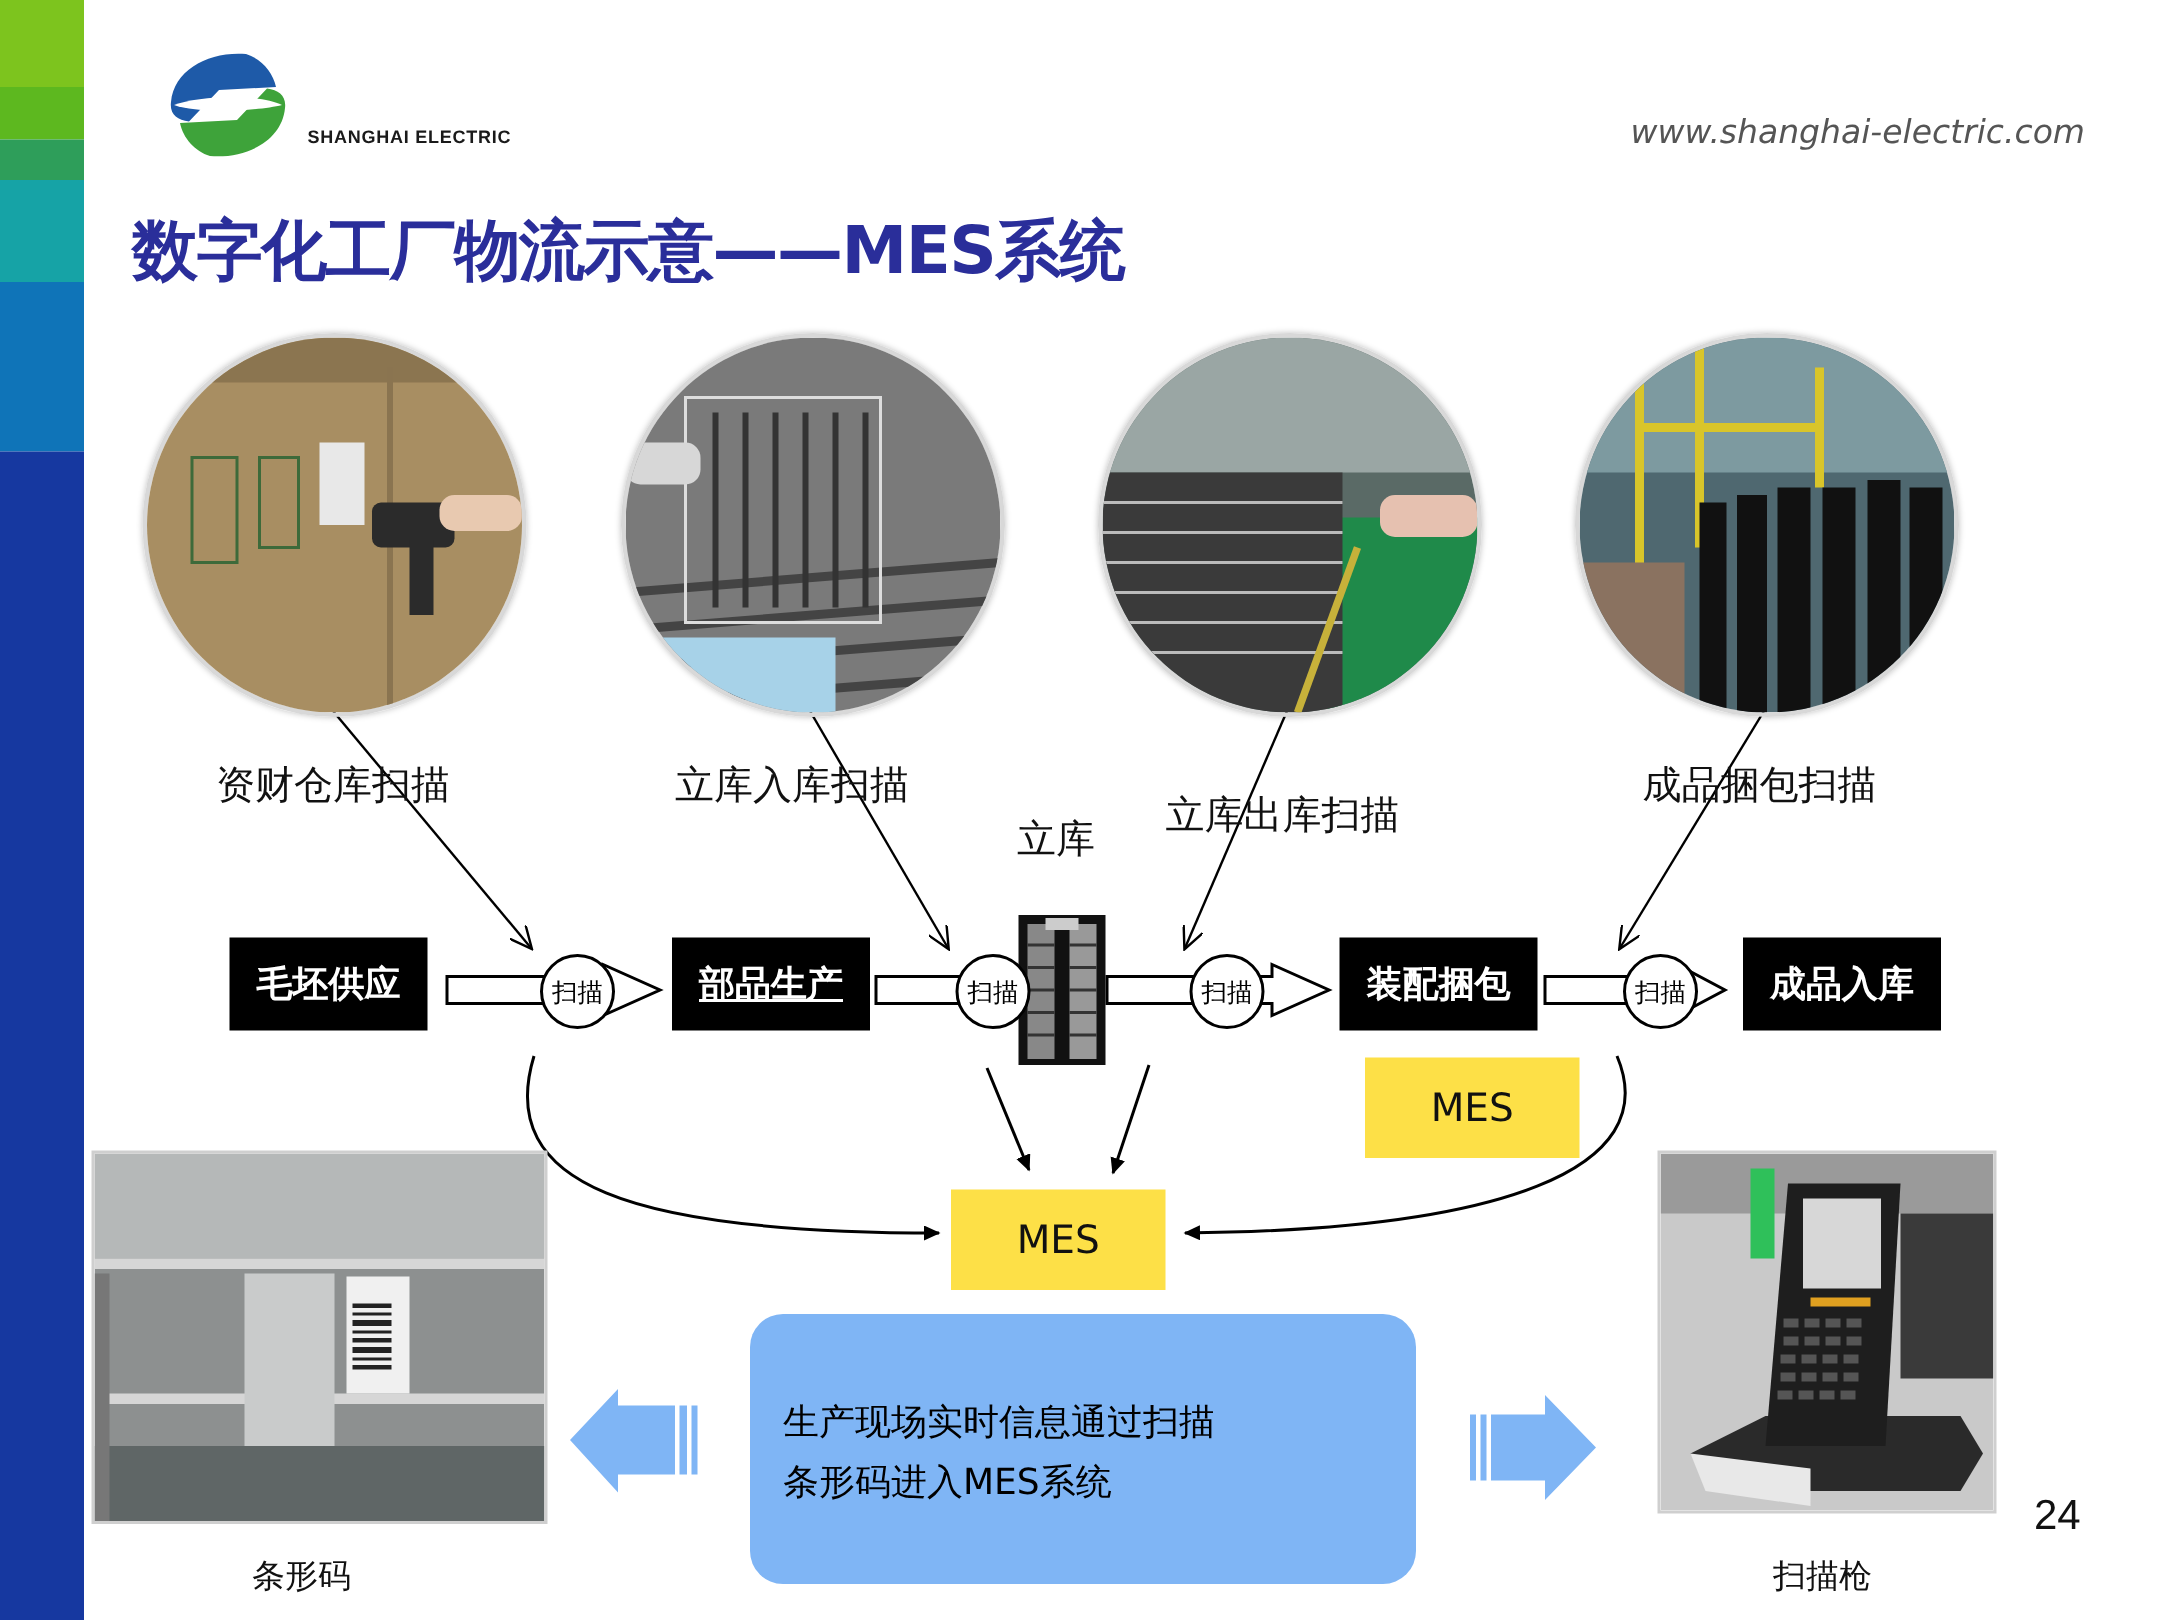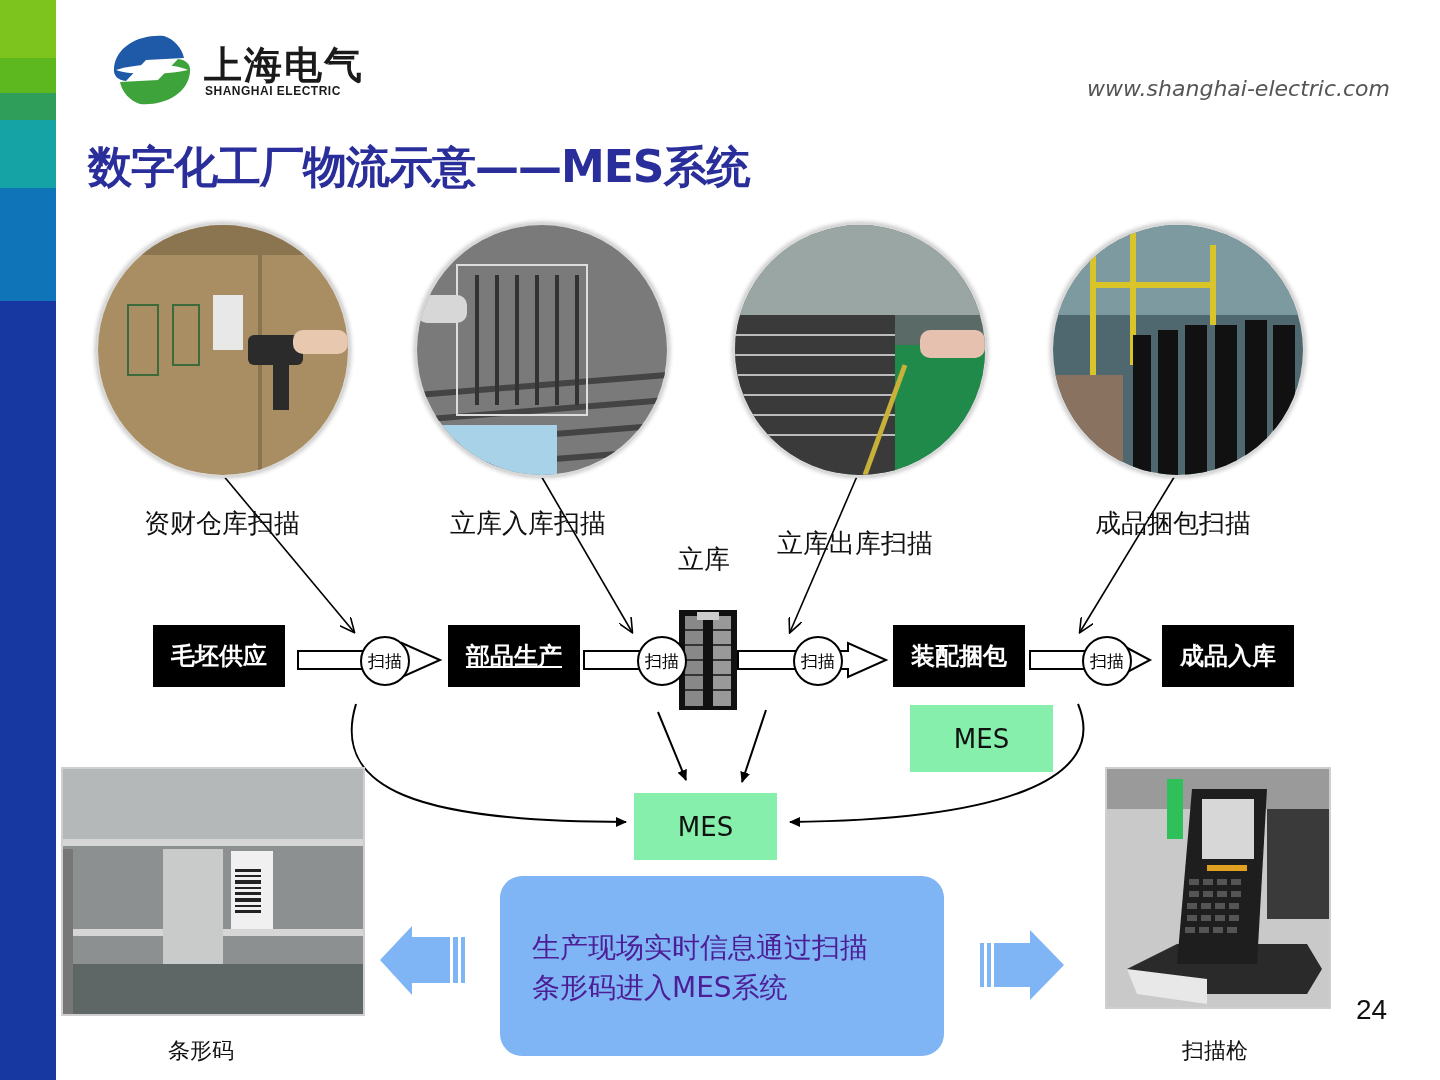--- a/index.html
+++ b/index.html
@@ -18,23 +18,23 @@
   .url { right:50px; top:76px; font-size:22px; font-style:italic; color:#555; font-family:"DejaVu Sans",sans-serif; }
   .title { left:88px; top:138px; font-size:44px; font-weight:bold; color:#2a2e9a; letter-spacing:-1px; }
   
   .circle { width:250px; height:250px; border-radius:50%; overflow:hidden; border:3px solid #d8d8d8;
             box-shadow:0 0 4px rgba(0,0,0,0.25); }
   .caption { font-size:26px; color:#111; white-space:nowrap; }
   .proc-box { background:#000; color:#fff; font-size:24px; font-weight:bold; width:132px; height:62px;
               display:flex; align-items:center; justify-content:center;text-align:right; }
   .scan-node { width:46px; height:46px; border-radius:50%; border:2px solid #000; background:#fff;
                font-size:17px; display:flex; align-items:center; justify-content:center; color:#000;margin-left:28px; }
-  .mes-box { background:#86efac; color:#111; font-size:26px; display:flex; align-items:center; justify-content:center; }
+  .mes-box { background:#fde047; color:#111; font-size:26px; display:flex; align-items:center; justify-content:center; }
   .info-box { left:500px; top:876px; width:444px; height:180px; background:#7fb5f5; border-radius:22px; }
-  .info-text { position:absolute; left:32px; top:52px; font-size:28px; line-height:40px; color:#4c1d95; }
+  .info-text { position:absolute; left:22px; top:52px; font-size:24px; line-height:40px; color:#000000; }
   .photo { border:2px solid #cfcfcf; overflow:hidden; }
   .page-num { left:1356px; top:994px; font-size:28px; color:#111; font-family:"Liberation Sans",sans-serif; }
 </style>
 </head>
 <body>
 
 <div class="abs sidebar">
   <div class="seg" style="top: 0px; height: 58px; background: rgb(125, 196, 30);"></div>
   <div class="seg" style="top: 58px; height: 35px; background: rgb(93, 184, 31);"></div>
   <div class="seg" style="top: 93px; height: 27px; background: rgb(46, 158, 90);"></div>
@@ -42,21 +42,20 @@
   <div class="seg" style="top: 188px; height: 113px; background: rgb(15, 116, 184);"></div>
   <div class="seg" style="top: 301px; height: 779px; background: rgb(22, 56, 160);"></div>
 </div>
 
 <div class="abs logo">
   <svg width="80" height="72" viewBox="0 0 80 72" style="position:absolute;left:0;top:0;">
     <path d="M52,2 C28,0 4,12 2,34 C1,42 6,46 14,47 L34,26 L72,24 C70,14 62,5 52,2 Z" fill="#1e5aa8"></path>
     <path d="M28,70 C52,72 76,60 78,38 C79,30 74,26 66,25 L46,46 L8,48 C10,58 18,67 28,70 Z" fill="#3ea33a"></path>
     <path d="M4,36 C20,30 60,28 76,36 C60,40 20,42 4,36 Z" fill="#ffffff"></path>
   </svg>
-  <div class="logo-cn">上海电气</div>
   <div class="logo-en">SHANGHAI ELECTRIC</div>
 </div>
 
 <div class="abs url">www.shanghai-electric.com</div>
 
 <div class="abs title">数字化工厂物流示意——MES系统</div>
 
 <svg class="abs" style="left:0;top:0;" width="1440" height="1080">
   <defs>
     <marker id="ah" markerWidth="12" markerHeight="12" refX="10" refY="5" orient="auto" markerUnits="userSpaceOnUse">

